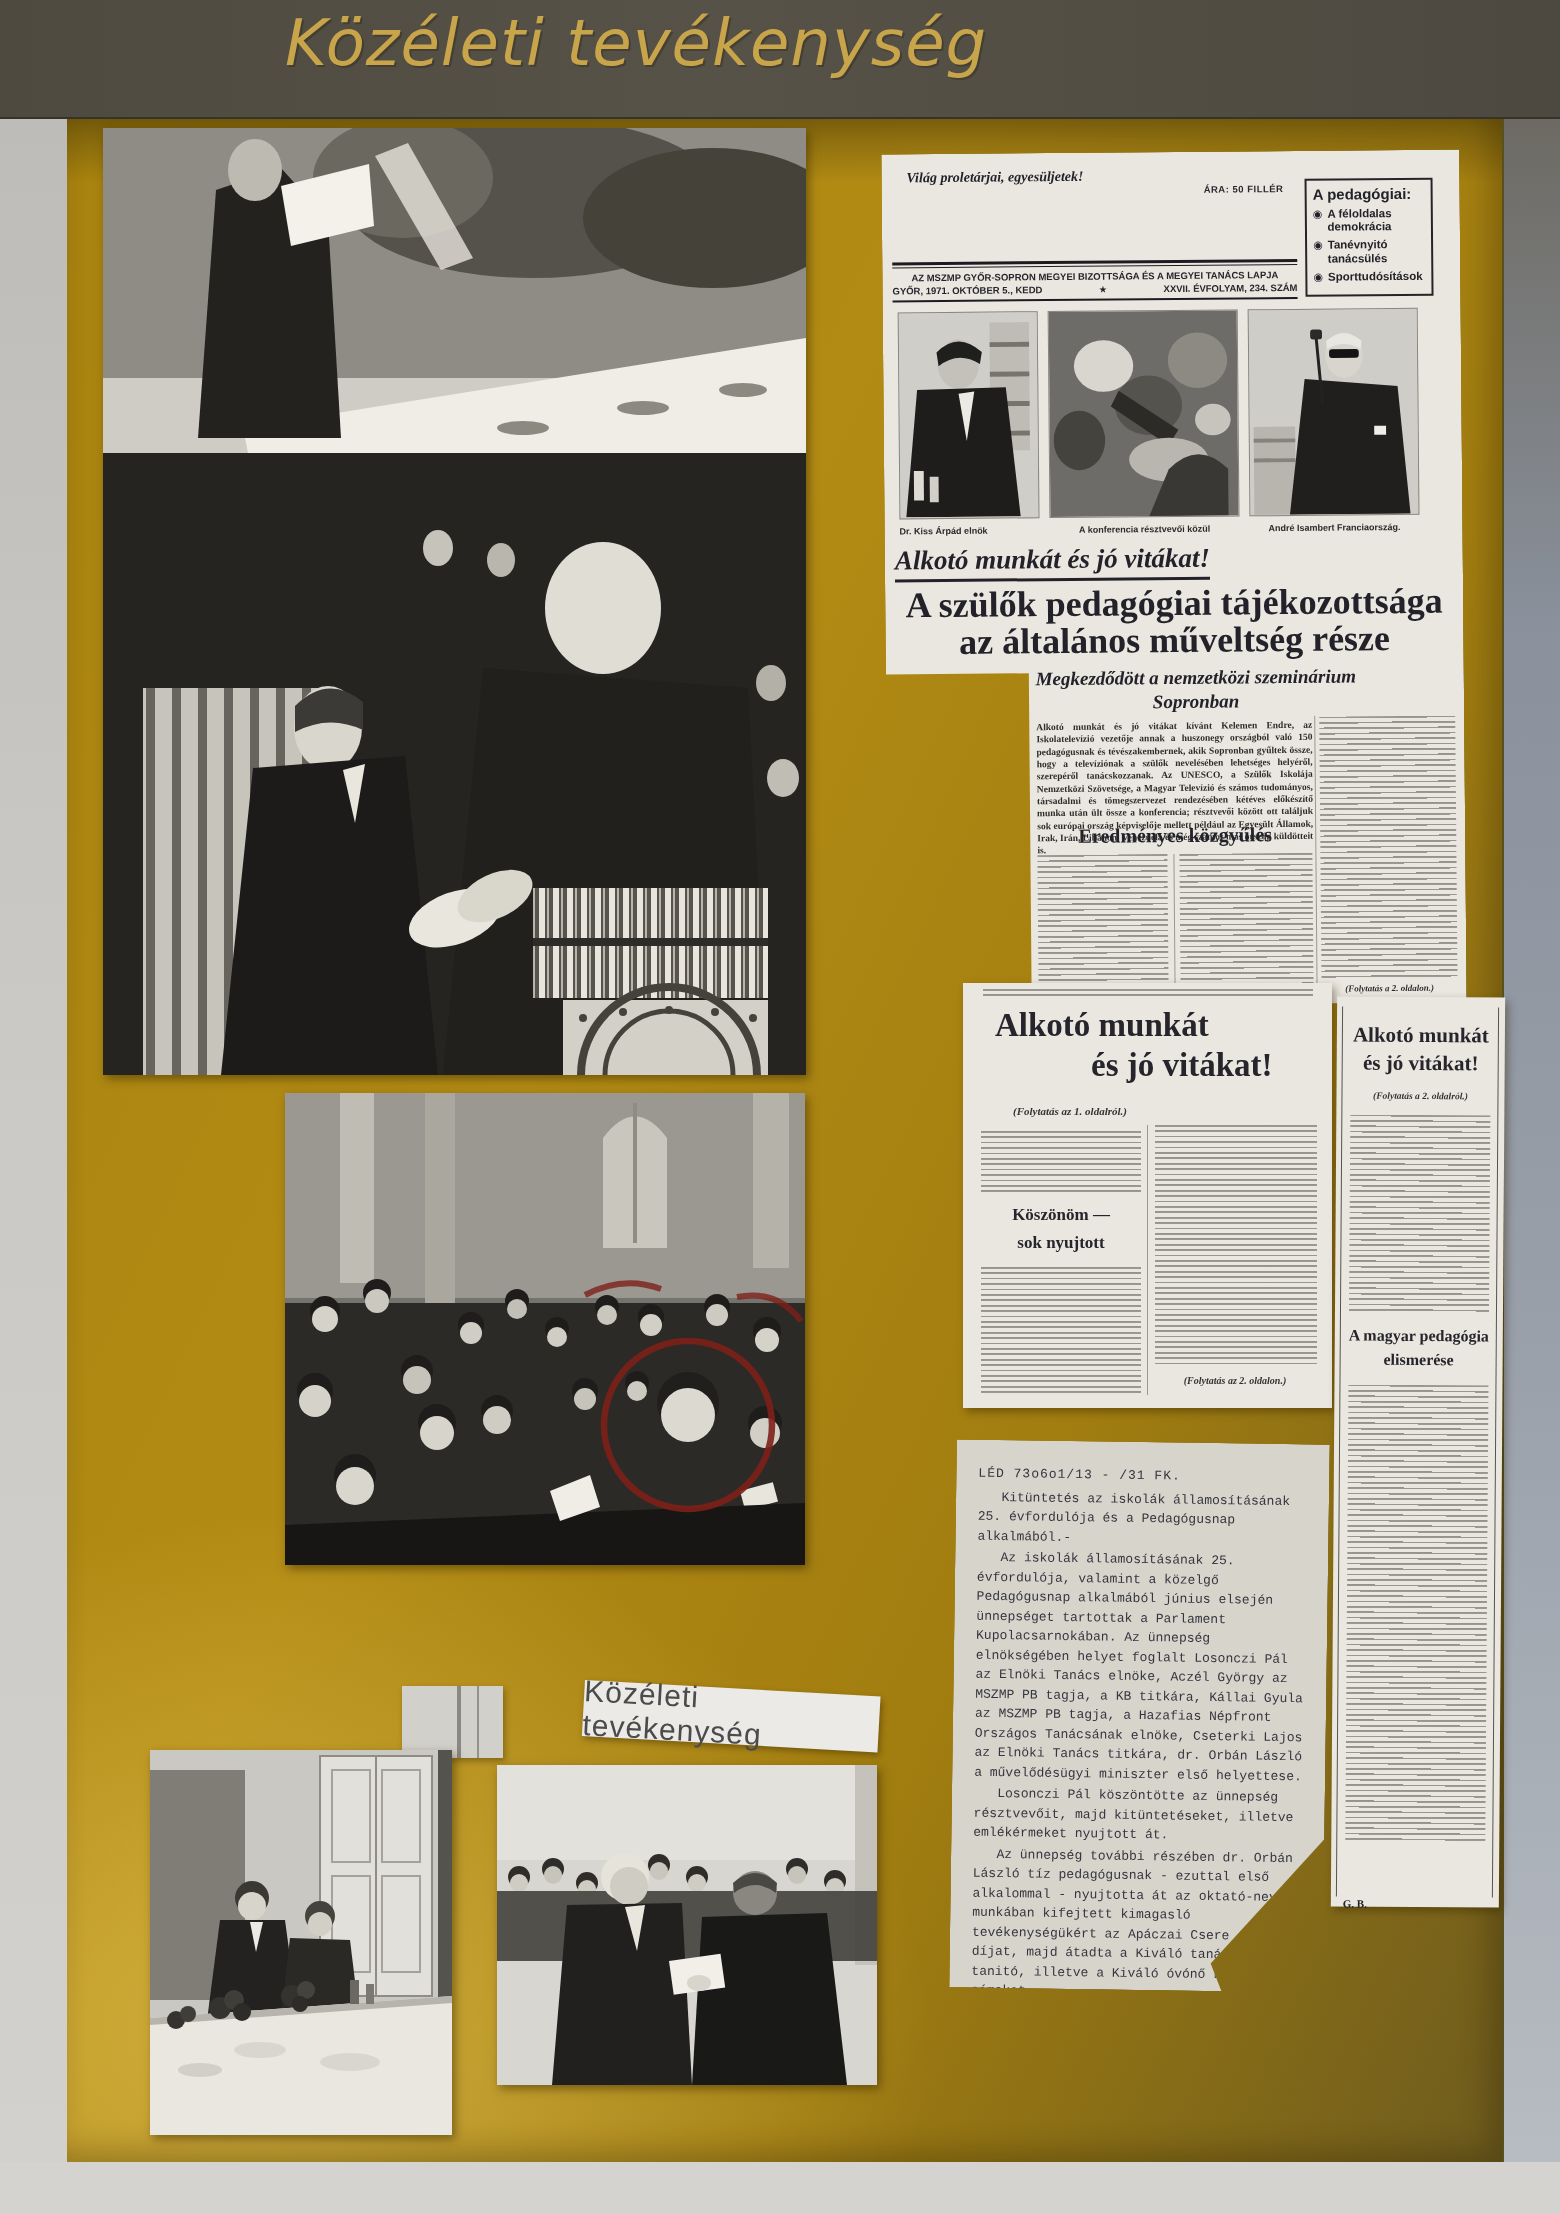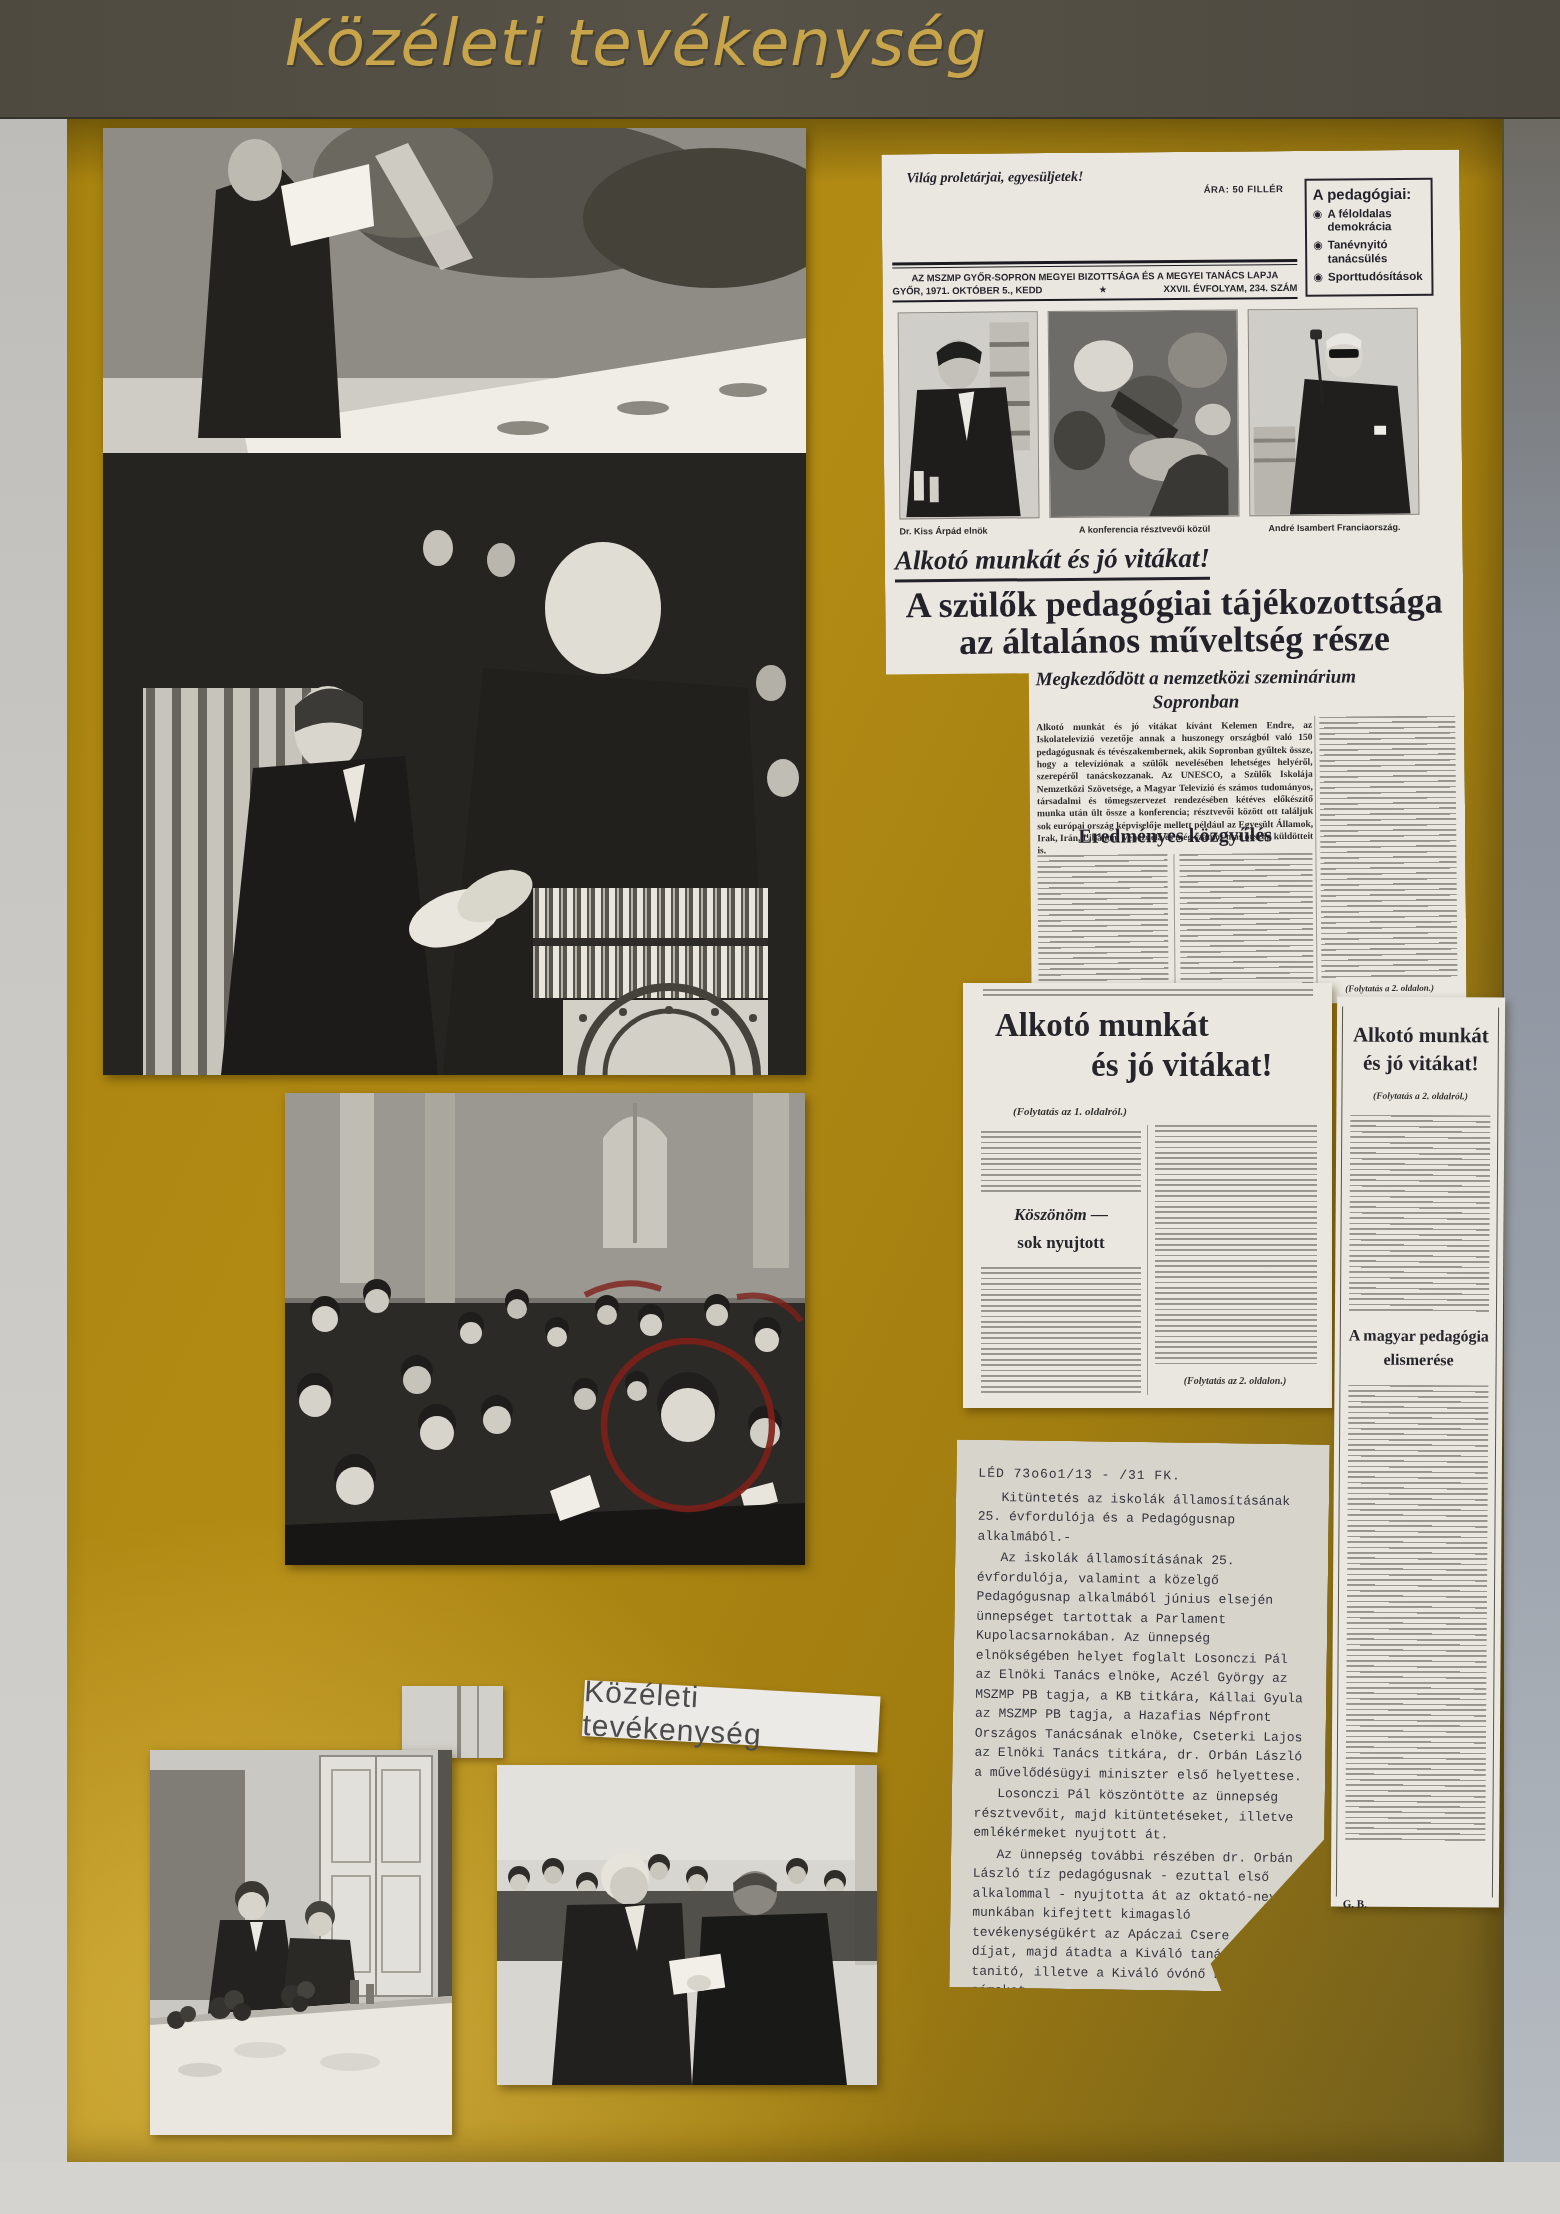--- a/index.html
+++ b/index.html
@@ -269,21 +269,21 @@
   <div class="abs gk" style="left:292px;top:702px;width:133px;height:142px;"></div>
   <div class="abs np-cont">(Folytatás a 2. oldalon.)</div>
 </div>
 
 <div class="abs paper" id="clip2col">
   <div class="abs gk" style="left:20px;top:6px;width:330px;height:8px;"></div>
   <div class="abs c3-h" style="left:32px;top:24px;">Alkotó munkát</div>
   <div class="abs c3-h" style="left:128px;top:64px;">és jó vitákat!</div>
   <div class="abs c3-cont" style="left:42px;top:122px;margin-left:8px;">(Folytatás az 1. oldalról.)</div>
   <div class="abs gk" style="left:18px;top:148px;width:160px;height:62px;"></div>
-  <div class="abs c3-cross" style="left:18px;top:222px;font-style:italic;">Köszönöm —</div>
+  <div class="abs c3-cross" style="left:18px;top:222px;">Köszönöm —</div>
   <div class="abs c3-cross" style="left:18px;top:250px;">sok nyujtott</div>
   <div class="abs gk" style="left:18px;top:284px;width:160px;height:128px;"></div>
   <div class="abs vr" style="left:184px;top:142px;height:270px;"></div>
   <div class="abs gk" style="left:192px;top:142px;width:162px;height:240px;"></div>
   <div class="abs c3-cont2" style="left:190px;top:392px;">(Folytatás az 2. oldalon.)</div>
 </div>
 
 <div class="abs paper" id="clipnarrow">
   <div class="abs c4-rule" style="left:5px;"></div>
   <div class="abs c4-rule" style="left:161px;"></div>

